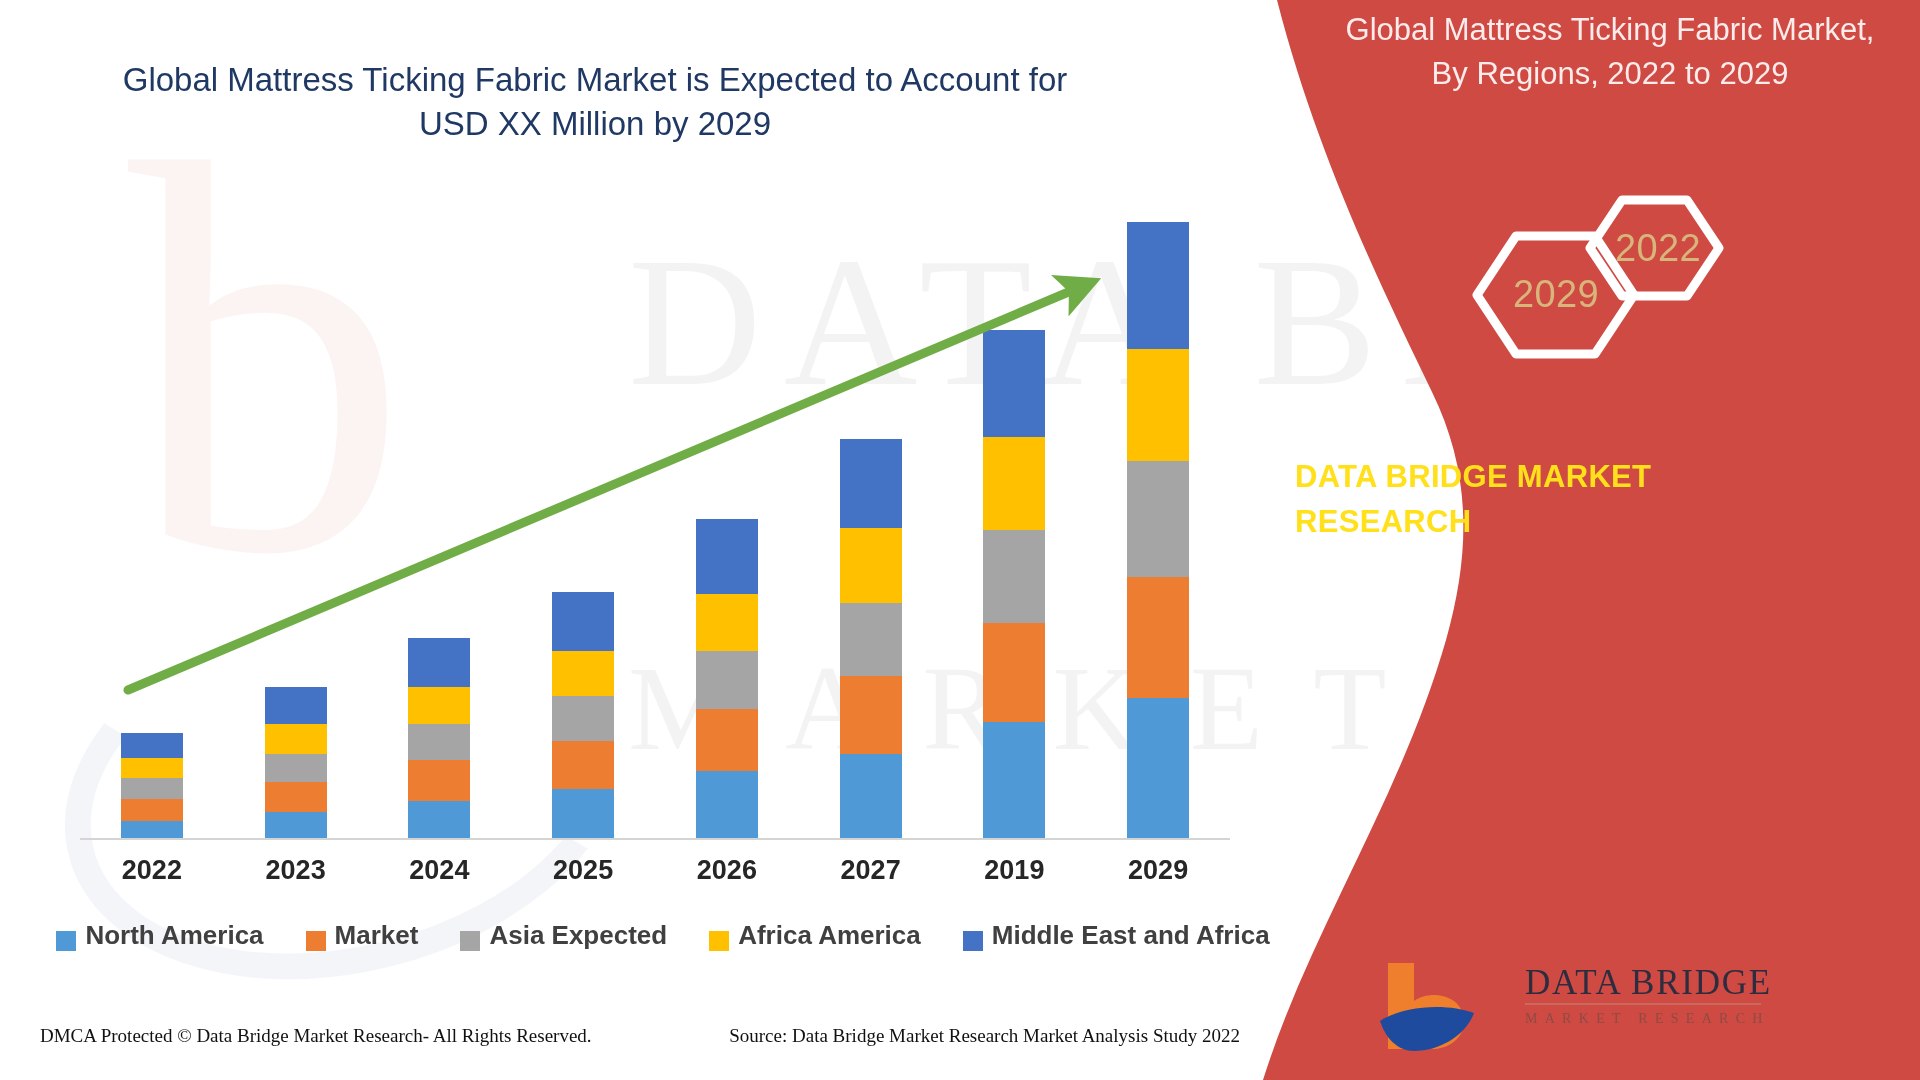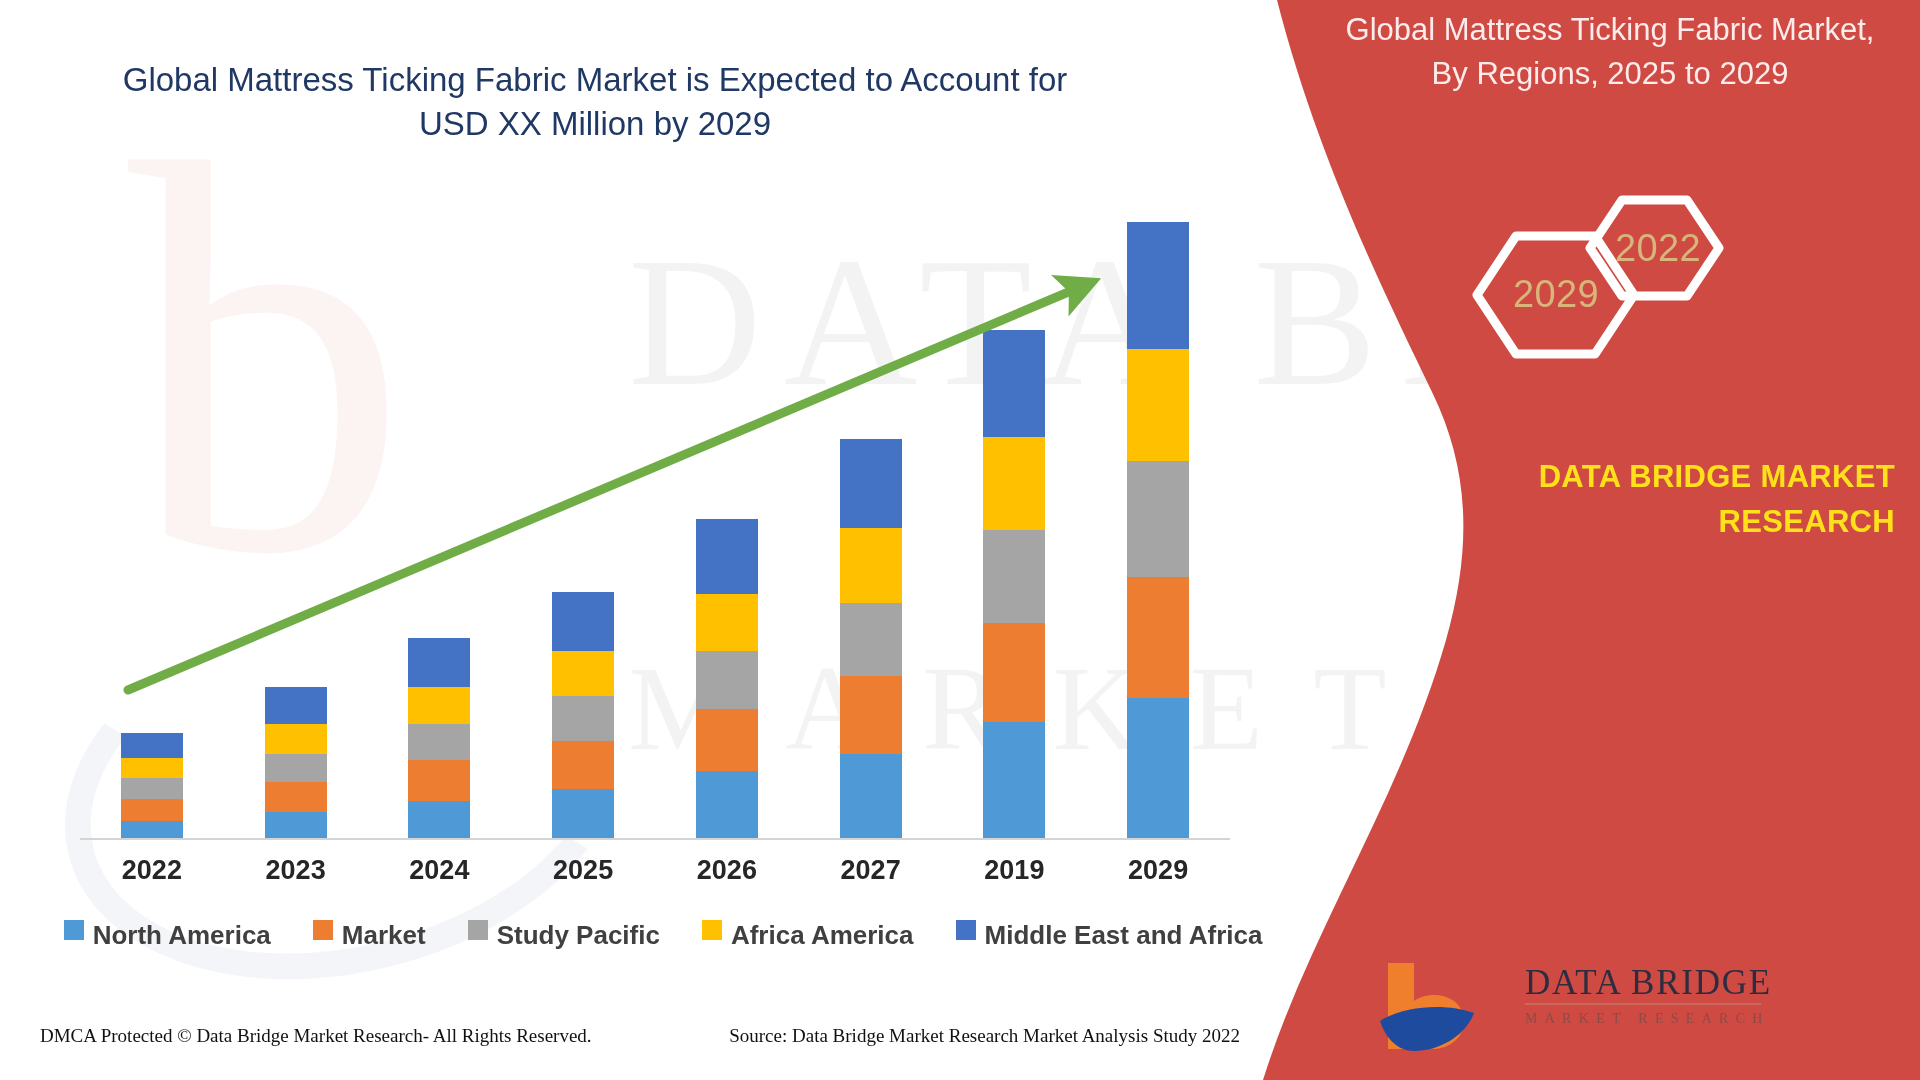--- a/index.html
+++ b/index.html
@@ -142,21 +142,21 @@
     left: 80px;
     top: 920px;
     width: 1150px;
     display: flex;
     align-items: center;
     justify-content: center;
     gap: 26px;
   }
   .legend-item {
     display: flex;
-    align-items: flex-start;
+    align-items: flex-end;
     gap: 9px;
     margin-left: 16px;
   }
   .legend-swatch {
     width: 20px;
     height: 20px;
     flex: none;
   }
   .legend-label {
     font-size: 26px;
@@ -221,21 +221,21 @@
     font-size: 38px;
     color: #d8b57a;
     font-weight: 400;
     letter-spacing: 0.01em;
   }
   .brand-name {
     position: absolute;
     left: 25px;
     top: 455px;
     width: 600px;
-    text-align: right;
+    text-align: left;
     color: #ffe01a;
     font-size: 31px;
     font-weight: bold;
     line-height: 1.45;
     letter-spacing: 0.01em;
   }
 
   .logo {
     position: absolute;
     left: 100px;
@@ -372,21 +372,21 @@
       <div class="legend-item">
         <span class="legend-swatch" style="background: rgb(79, 154, 214);"></span>
         <span class="legend-label">North America</span>
       </div>
       <div class="legend-item">
         <span class="legend-swatch" style="background: rgb(237, 125, 49);"></span>
         <span class="legend-label">Market</span>
       </div>
       <div class="legend-item">
         <span class="legend-swatch" style="background: rgb(165, 165, 165);"></span>
-        <span class="legend-label">Study Pacific</span>
+        <span class="legend-label">Asia Expected</span>
       </div>
       <div class="legend-item">
         <span class="legend-swatch" style="background: rgb(255, 192, 0);"></span>
         <span class="legend-label">Africa America</span>
       </div>
       <div class="legend-item">
         <span class="legend-swatch" style="background: rgb(68, 114, 196);"></span>
         <span class="legend-label">Middle East and Africa</span>
       </div>
     </div>
@@ -399,21 +399,21 @@
   <svg class="red-panel" viewBox="0 0 1920 1080" preserveAspectRatio="none">
     <path d="M1277,0 L1920,0 L1920,1080 L1263,1080
              C1310,930 1400,800 1446,640
              C1472,548 1470,470 1432,392
              C1386,296 1318,160 1277,0 Z" fill="#cf4a43"></path>
   </svg>
 
   <div class="red-content">
     <div class="red-title">
       <div>Global Mattress Ticking Fabric Market,</div>
-      <div>By Regions, 2025 to 2029</div>
+      <div>By Regions, 2022 to 2029</div>
     </div>
 
     <div class="hex-wrap">
       <svg viewBox="0 0 650 230" width="650" height="230">
         <polygon points="352,20 417,20 449,68 417,116 352,116 320,68" fill="none" stroke="#ffffff" stroke-width="9" stroke-linejoin="round"></polygon>
         <polygon points="246,56 325,56 364,115 325,174 246,174 207,115" fill="none" stroke="#ffffff" stroke-width="9" stroke-linejoin="round"></polygon>
       </svg>
       <div class="hex-year" style="left:345px; top:47px;">2022</div>
       <div class="hex-year" style="left:243px; top:93px;">2029</div>
     </div>

